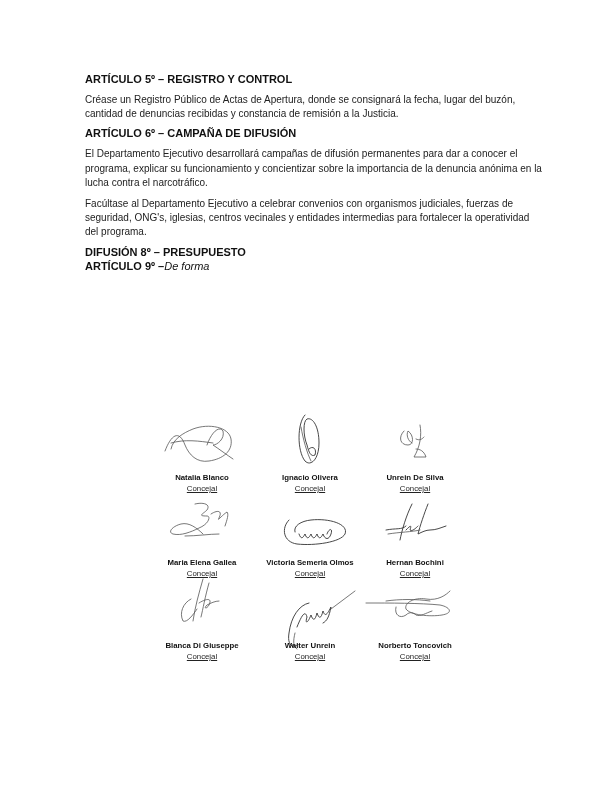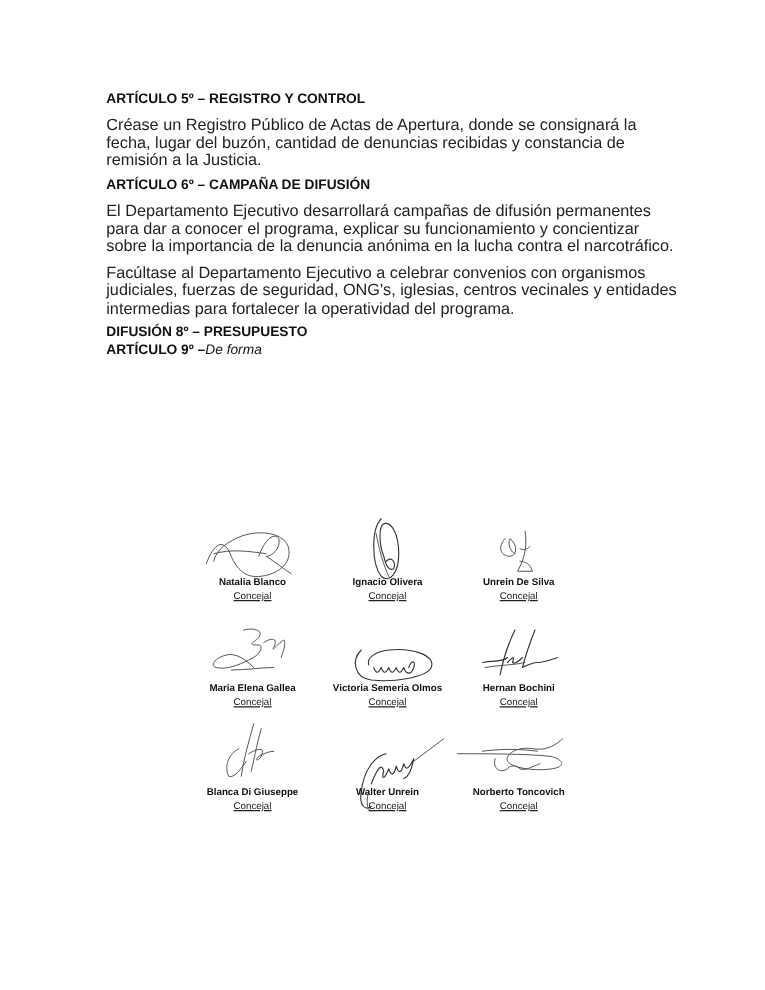--- a/index.html
+++ b/index.html
@@ -7,37 +7,37 @@
       width: 612px; height: 792px; position: relative; overflow: hidden;
       font-family: "Liberation Sans", sans-serif; color: #1a1a1a;
     }
     .content { position: absolute; left: 85px; top: 72px; width: 460px; }
     .heading {
       font-weight: bold; font-size: 11px; line-height: 14px; margin: 0;
       color: #111;
     }
     .heading .rest { font-weight: normal; font-style: italic; }
     .para {
-      font-size: 13px; line-height: 14.2px; margin: 7px 0 5px 0; color: #222;
+      font-size: 10px; line-height: 14.2px; margin: 7px 0 5px 0; color: #222;
     }
     .sig-block { position: absolute; left: 150px; top: 405px; width: 320px; height: 250px; }
     .sig {
       position: absolute; width: 130px; text-align: center;
     }
     .sig svg { display: block; margin: 0 auto; }
     .sig .name {
       font-weight: bold; font-size: 7.8px; line-height: 10px; color: #111;
       position: relative; z-index: 2;
     }
     .sig .role {
       font-size: 7.8px; line-height: 11px; color: #222;
       position: relative; z-index: 2; text-decoration: underline;
     }
     .sig .sign { position: absolute; left: 0; top: 0; width: 130px; height: 62px; z-index: 1; }
-    .sig .label { position: absolute; left: 0; width: 130px; top: 56px; }
+    .sig .label { position: absolute; left: 0; width: 130px; top: 68px; }
     .stroke { fill: none; stroke: #555; stroke-width: 0.8; stroke-linecap: round; stroke-linejoin: round; }
     .stroke.dark { stroke: #333; stroke-width: 0.9; }
   </style>
 </head>
 <body>
 
 <div class="content">
   <h2 class="heading"><span>ARTÍCULO 5º – REGISTRO Y CONTROL</span></h2>
   <p class="para">Créase un Registro Público de Actas de Apertura, donde se consignará la fecha, lugar del buzón, cantidad de denuncias recibidas y constancia de remisión a la Justicia.</p>
 

